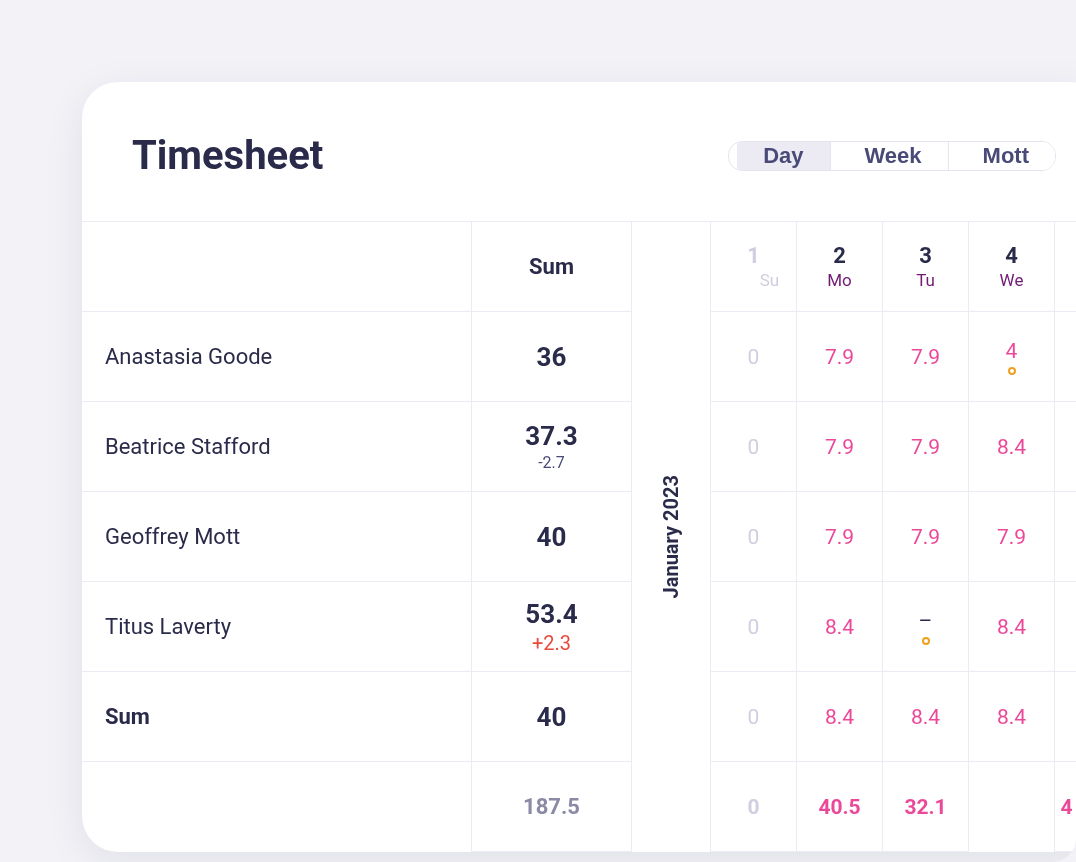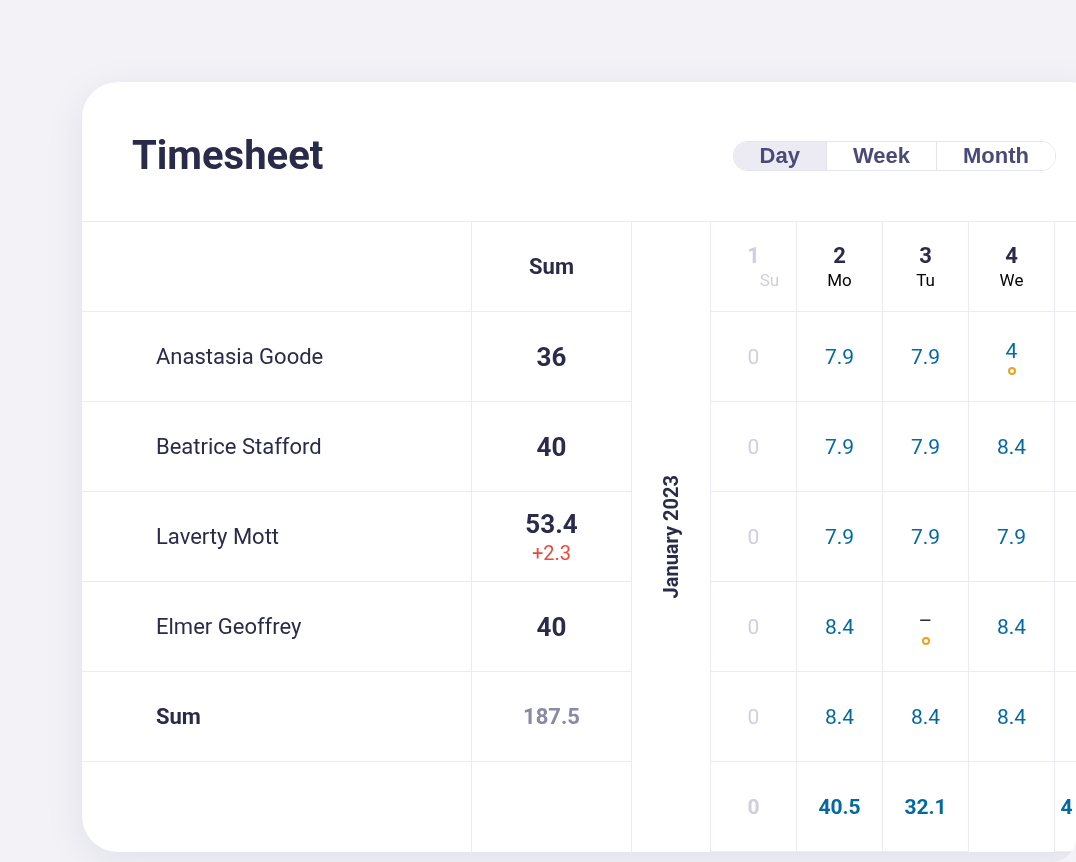--- a/index.html
+++ b/index.html
@@ -51,20 +51,21 @@
     }
     .view-btn {
       padding: 1px 26px;
       font-size: 22px;
       font-weight: 600;
       color: #4a4a78;
       background: #ffffff;
       border: none;
       cursor: pointer;
       border-right: 1px solid #e5e5f0;
+      margin-left: 8px;
     }
     .view-btn:last-child { border-right: none; }
     .view-btn.active {
       background: #ecebf3;
     }
     .table-wrapper {
       display: flex;
     }
     .name-col {
       width: 390px;
@@ -103,35 +104,35 @@
       align-items: center;
       justify-content: center;
       border-bottom: 1px solid #ecebf3;
       position: relative;
     }
     .cell.header-row {
       height: 90px;
     }
     .name-col .cell {
       align-items: flex-start;
-      padding-left: 74px;
+      padding-left: 23px;
     }
     .header-text {
       font-size: 22px;
       font-weight: 700;
       color: #2a2a4a;
     }
     .day-num {
       font-size: 22px;
       font-weight: 700;
       color: #2a2a4a;
     }
     .day-name {
       font-size: 17px;
-      color: #000000;
+      color: #701a75;
       margin-top: 2px;
     }
     .muted .day-num { color: #cfcfdf; }
     .muted .day-name { color: #cfcfdf; margin-left: 32px; }
     .name-text {
       font-size: 22px;
       color: #2a2a4a;
     }
     .sum-value {
       font-size: 26px;
@@ -143,21 +144,21 @@
       color: #4a4a78;
       margin-top: 2px;
     }
     .sum-delta-pos {
       font-size: 20px;
       color: #e84b3c;
       margin-top: 2px;
     }
     .data-value {
       font-size: 21px;
-      color: #0369a1;
+      color: #ec4899;
     }
     .data-value.zero {
       color: #cfcfdf;
     }
     .data-value.bold {
       font-weight: 700;
     }
     .sum-row-label {
       font-size: 22px;
       font-weight: 700;
@@ -189,52 +190,56 @@
 </head>
 <body>
 
 <div class="outer-card">
   <div class="inner-card">
     <div class="header">
       <h1 class="title">Timesheet</h1>
       <div class="view-switcher">
         <button class="view-btn active">Day</button>
         <button class="view-btn">Week</button>
-        <button class="view-btn">Month</button>
+        <button class="view-btn">Mott</button>
       </div>
     </div>
 
     <div class="table-wrapper">
       <div class="left-pair">
         <div class="name-col">
           <div class="cell header-row"></div>
           <div class="cell">
               <span class="name-text">Anastasia Goode</span>
             </div>
           <div class="cell">
               <span class="name-text">Beatrice Stafford</span>
             </div>
           <div class="cell">
-              <span class="name-text">Laverty Mott</span>
-            </div>
-          <div class="cell">
-              <span class="name-text">Elmer Geoffrey</span>
+              <span class="name-text">Geoffrey Mott</span>
+            </div>
+          <div class="cell">
+              <span class="name-text">Titus Laverty</span>
             </div>
           <div class="cell">
               <span class="sum-row-label">Sum</span>
             </div>
         </div>
 
         <div class="sum-col">
           <div class="cell header-row">
               <span class="header-text">Sum</span>
             </div>
           <div class="cell">
               <span class="sum-value">36</span>
             </div>
+          <div class="cell">
+            <span class="sum-value">37.3</span>
+            <span class="sum-delta-neg">-2.7</span>
+          </div>
           <div class="cell">
               <span class="sum-value">40</span>
             </div>
           <div class="cell">
             <span class="sum-value">53.4</span>
             <span class="sum-delta-pos">+2.3</span>
           </div>
           <div class="cell">
               <span class="sum-value">40</span>
             </div>

